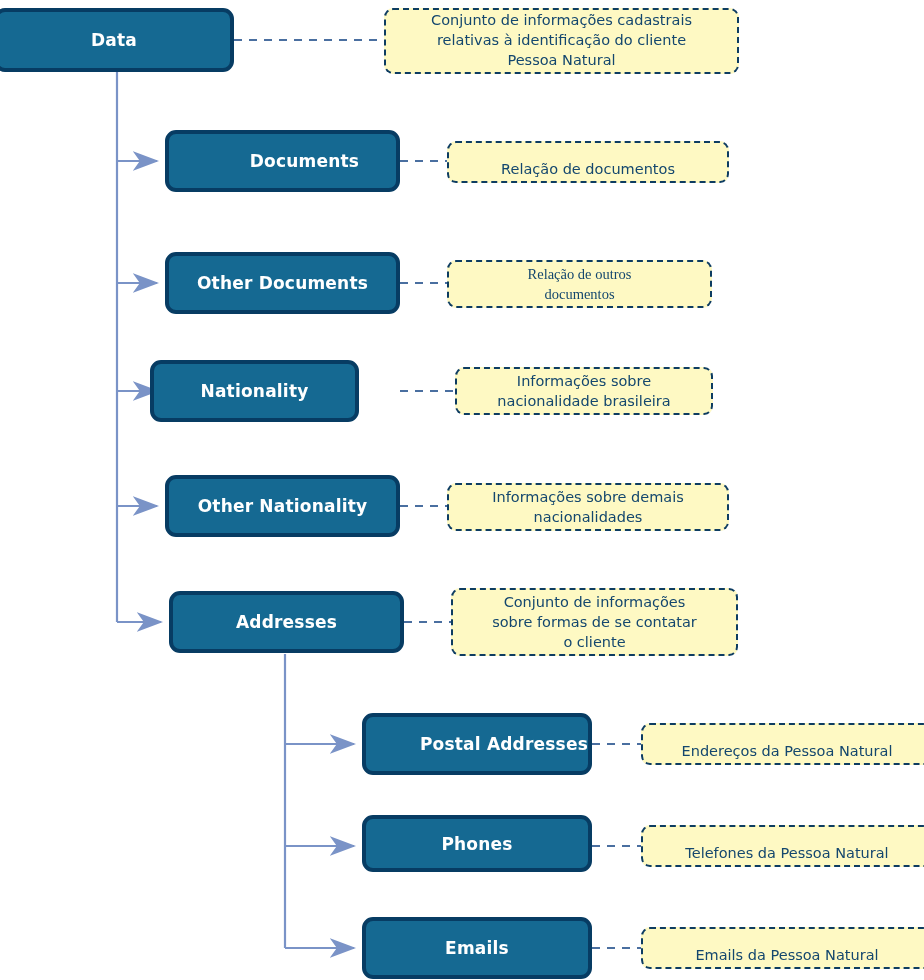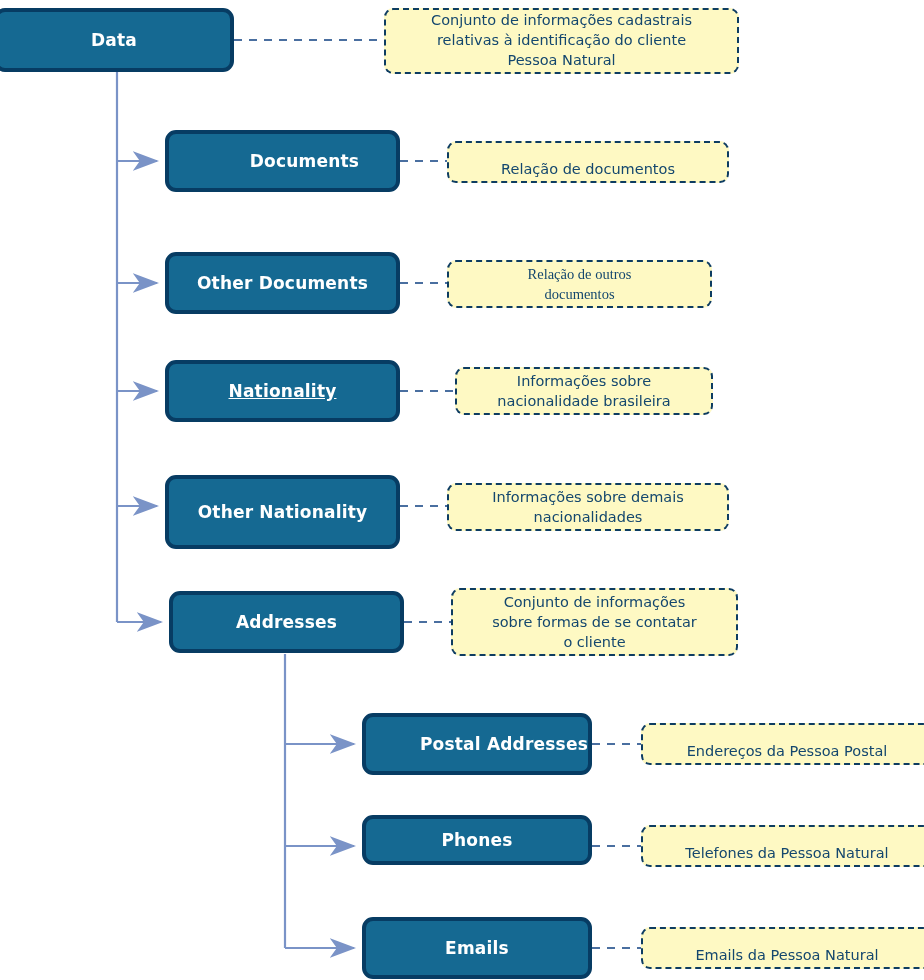--- a/index.html
+++ b/index.html
@@ -104,37 +104,37 @@
   </div>
 
   <div class="node" style="left:165px; top:130px; width:235px; height:62px;padding-left:44px;">
     <span>Documents</span>
   </div>
 
   <div class="node" style="left:165px; top:252px; width:235px; height:62px;">
     <span>Other Documents</span>
   </div>
 
-  <div class="node" style="left:165px; top:360px; width:235px; height:62px;text-decoration:underline;">
+  <div class="node" style="left:150px; top:360px; width:209px; height:62px;">
     <span>Nationality</span>
   </div>
 
-  <div class="node" style="left:165px; top:475px; width:235px; height:74px;">
+  <div class="node" style="left:165px; top:475px; width:235px; height:62px;">
     <span>Other Nationality</span>
   </div>
 
   <div class="node" style="left:169px; top:591px; width:235px; height:62px;">
     <span>Addresses</span>
   </div>
 
   <div class="node" style="left:362px; top:713px; width:230px; height:62px;justify-content:flex-end;">
     <span>Postal Addresses</span>
   </div>
 
-  <div class="node" style="left:362px; top:815px; width:230px; height:50px;text-align:center;">
+  <div class="node" style="left:362px; top:815px; width:230px; height:57px;text-align:center;">
     <span>Phones</span>
   </div>
 
   <div class="node" style="left:362px; top:917px; width:230px; height:62px;border-radius:11px;">
     <span>Emails</span>
   </div>
 
   <div class="note" style="left:384px; top:8px; width:355px; height:66px;">
     <span>Conjunto de informações cadastrais
 relativas à identificação do cliente
@@ -160,21 +160,21 @@
 nacionalidades</span>
   </div>
 
   <div class="note" style="left:451px; top:588px; width:287px; height:68px;">
     <span>Conjunto de informações
 sobre formas de se contatar
 o cliente</span>
   </div>
 
   <div class="note" style="left:641px; top:723px; width:292px; height:42px;">
-    <span>Endereços da Pessoa Postal</span>
+    <span>Endereços da Pessoa Natural</span>
   </div>
 
   <div class="note" style="left:641px; top:825px; width:292px; height:42px;">
     <span>Telefones da Pessoa Natural</span>
   </div>
 
   <div class="note" style="left:641px; top:927px; width:292px; height:42px;">
     <span>Emails da Pessoa Natural</span>
   </div>
 

